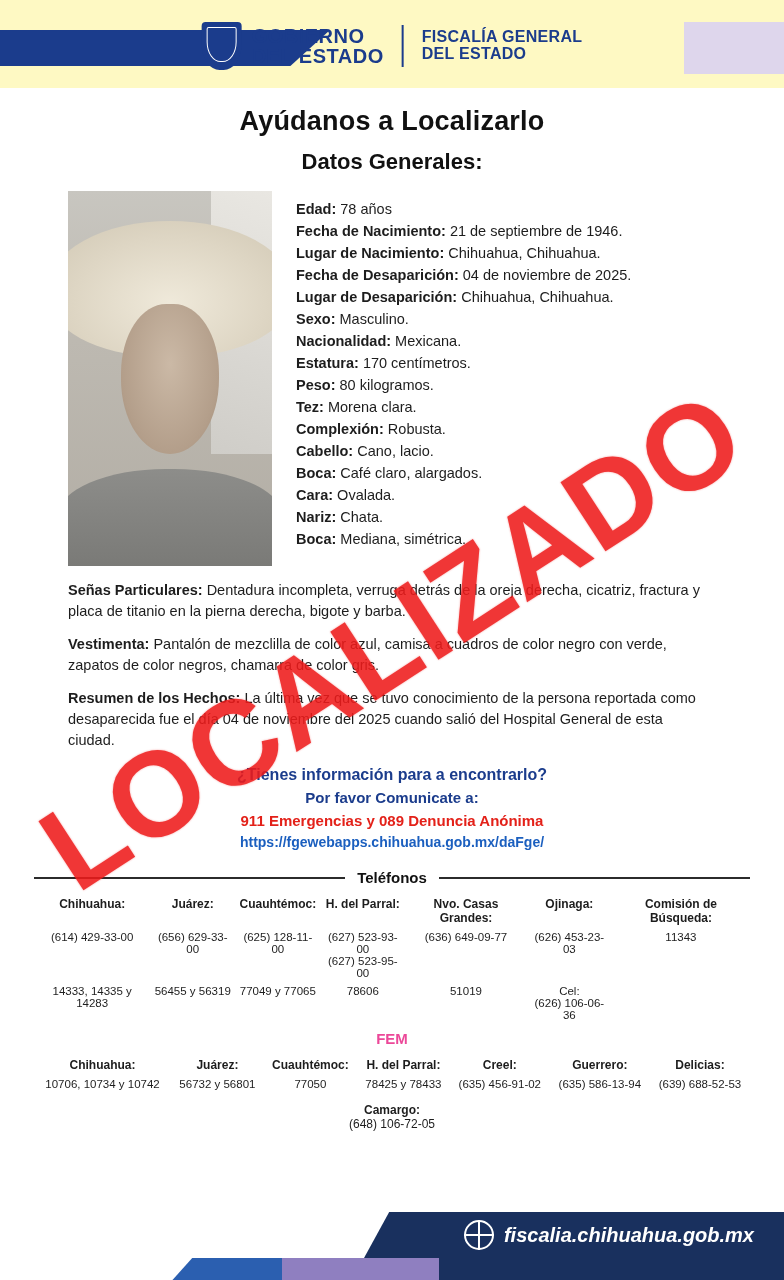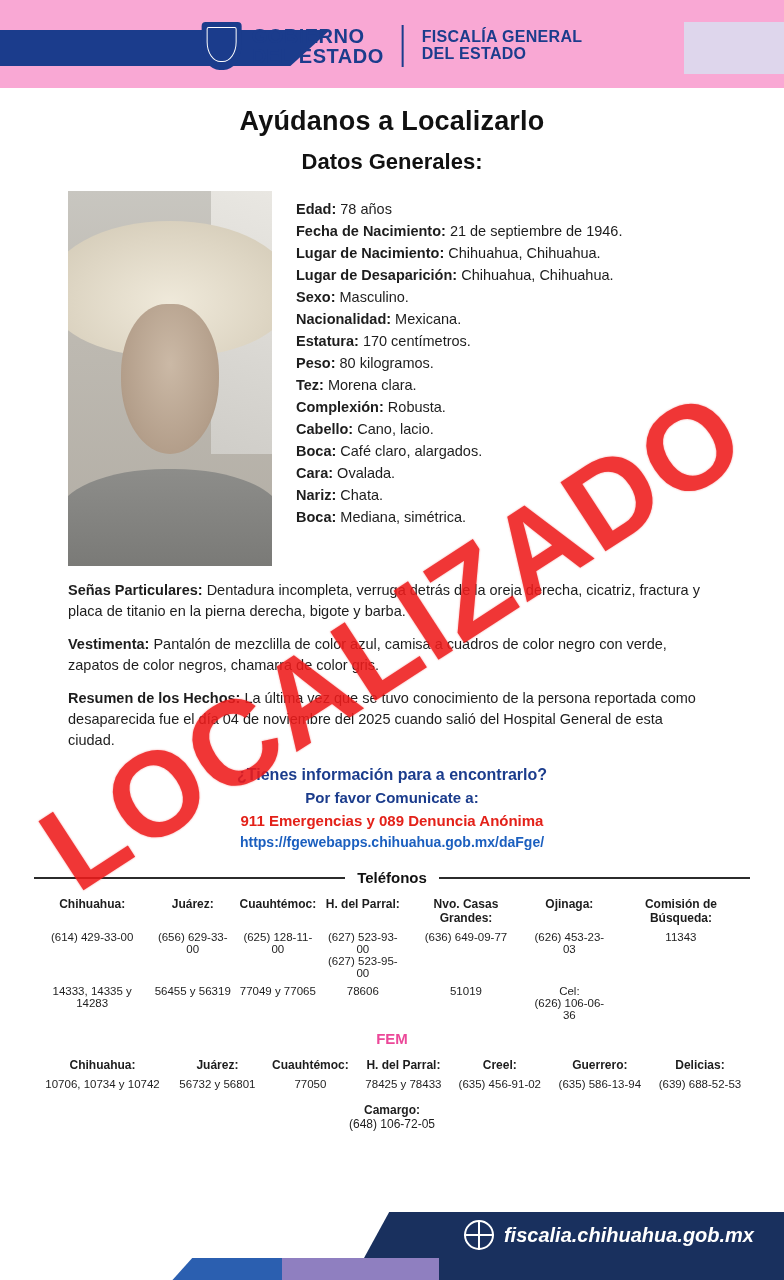--- a/index.html
+++ b/index.html
@@ -15,21 +15,21 @@
     width: 784px;
     height: 1280px;
     background: #ffffff;
     overflow: hidden;
   }
 
   
   .header {
     position: relative;
     height: 88px;
-    background: #f9a8d4;
+    background: #fef9c3;
   }
   .hdr-blue-bar {
     position: absolute;
     left: 0;
     top: 30px;
     width: 330px;
     height: 36px;
     background: #1b3c8c;
     clip-path: polygon(0 0, 100% 0, 88% 100%, 0 100%);
   }
@@ -357,20 +357,21 @@
       <div class="photo">
         <div class="bg-light"></div>
         <div class="hat"></div>
         <div class="face"></div>
         <div class="shoulders"></div>
       </div>
       <div class="datacol" id="general-data-list">
           <div class="fld"><b>Edad:</b><span> 78 años</span></div>
           <div class="fld"><b>Fecha de Nacimiento:</b><span> 21 de septiembre de 1946.</span></div>
           <div class="fld"><b>Lugar de Nacimiento:</b><span> Chihuahua, Chihuahua.</span></div>
+          <div class="fld"><b>Fecha de Desaparición:</b><span> 04 de noviembre de 2025.</span></div>
           <div class="fld"><b>Lugar de Desaparición:</b><span> Chihuahua, Chihuahua.</span></div>
           <div class="fld"><b>Sexo:</b><span> Masculino.</span></div>
           <div class="fld"><b>Nacionalidad:</b><span> Mexicana.</span></div>
           <div class="fld"><b>Estatura:</b><span> 170 centímetros.</span></div>
           <div class="fld"><b>Peso:</b><span> 80 kilogramos.</span></div>
           <div class="fld"><b>Tez:</b><span> Morena clara.</span></div>
           <div class="fld"><b>Complexión:</b><span> Robusta.</span></div>
           <div class="fld"><b>Cabello:</b><span> Cano, lacio.</span></div>
           <div class="fld"><b>Boca:</b><span> Café claro, alargados.</span></div>
           <div class="fld"><b>Cara:</b><span> Ovalada.</span></div>

